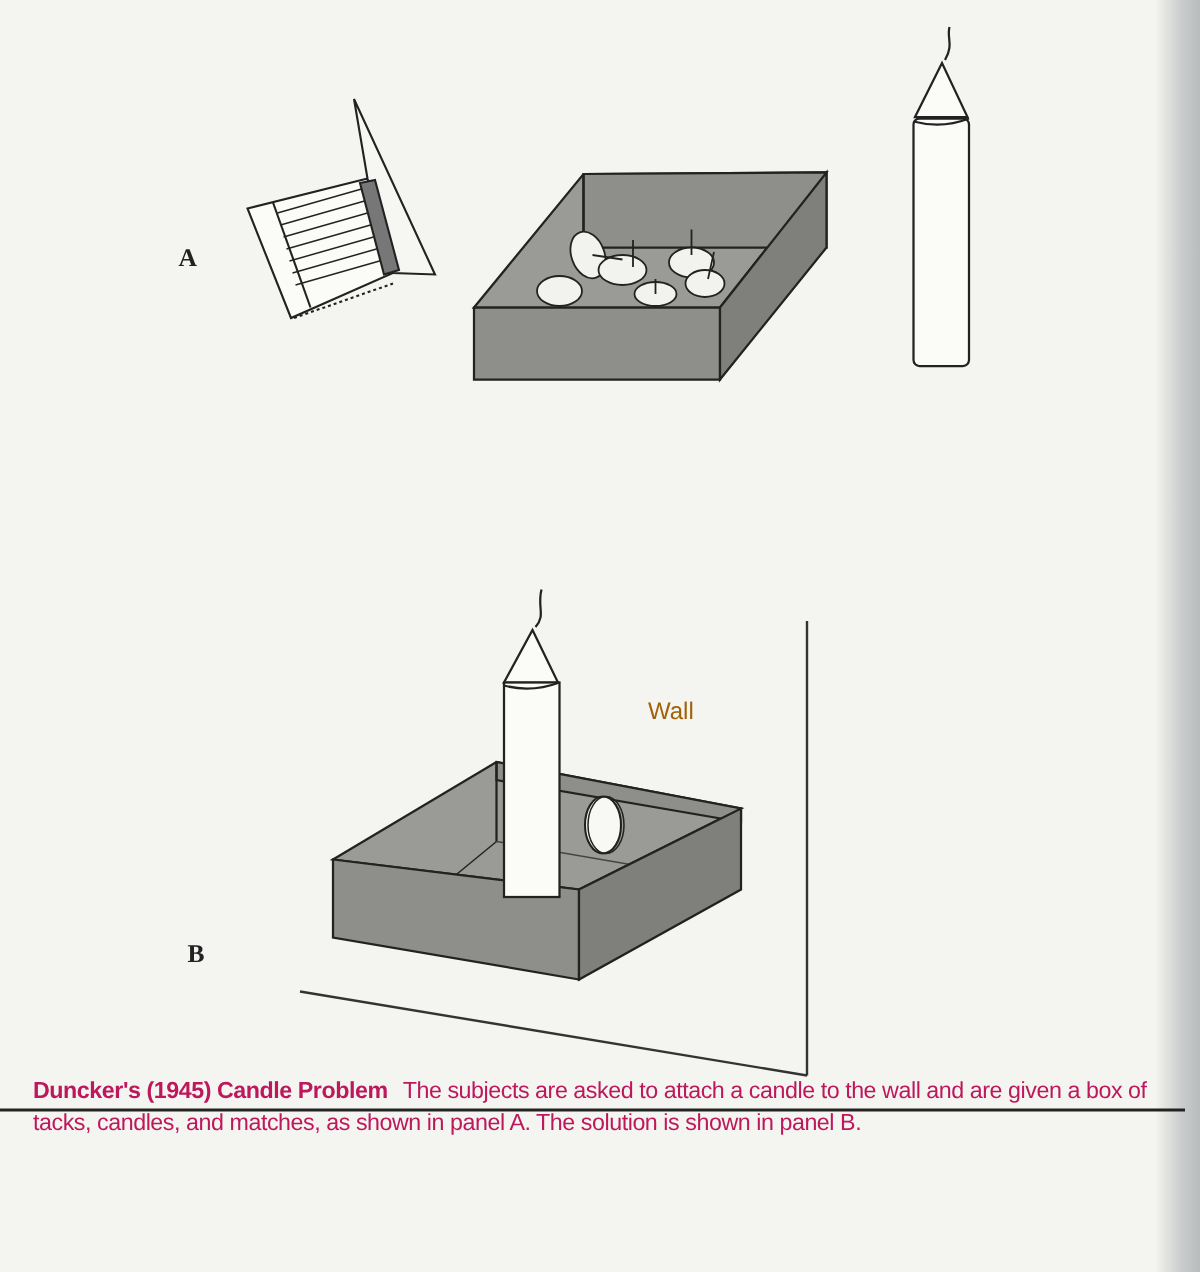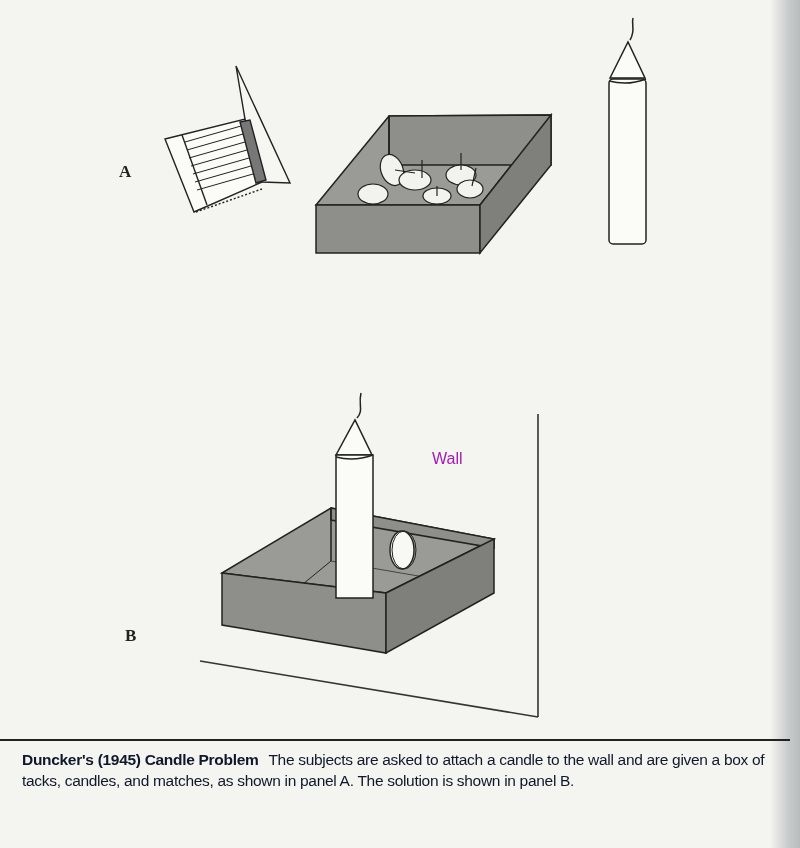--- a/index.html
+++ b/index.html
@@ -1,22 +1,22 @@
 <!DOCTYPE html>
 <html><head>
 <meta charset="utf-8">
 <style>
   html,body{margin:0;padding:0;}
   body{width:800px;height:848px;background:#f4f4f0;position:relative;overflow:hidden;font-family:"Liberation Serif",serif;}
   .edge{position:absolute;right:0;top:0;width:30px;height:848px;background:linear-gradient(to right,rgba(200,205,205,0),#c9cccc 60%,#b8bcbc);}
   svg.fig{position:absolute;left:0;top:0;}
   .panel-label{position:absolute;font-family:"Liberation Serif",serif;font-weight:bold;font-size:17px;color:#222;}
-  .wall-label{position:absolute;left:432px;top:450px;font-family:"Liberation Sans",sans-serif;font-size:16px;color:#a21caf;}
+  .wall-label{position:absolute;left:432px;top:466px;font-family:"Liberation Sans",sans-serif;font-size:16px;color:#a16207;}
   .rule{position:absolute;left:0;top:739px;width:790px;height:2px;background:#222;}
-  .caption{position:absolute;left:22px;top:749px;width:760px;font-family:"Liberation Sans",sans-serif;font-size:15.5px;line-height:21px;color:#0f172a;letter-spacing:-0.3px;}
+  .caption{position:absolute;left:22px;top:717px;width:760px;font-family:"Liberation Sans",sans-serif;font-size:15.5px;line-height:21px;color:#be185d;letter-spacing:-0.3px;}
   .caption .title{font-weight:bold;margin-right:10px;}
 </style>
 </head>
 <body>
 
 <div class="edge"></div>
 
 <svg class="fig" width="800" height="740" viewBox="0 0 800 740">
 
   <g stroke="#222" stroke-width="1.4" fill="#fbfbf8">

